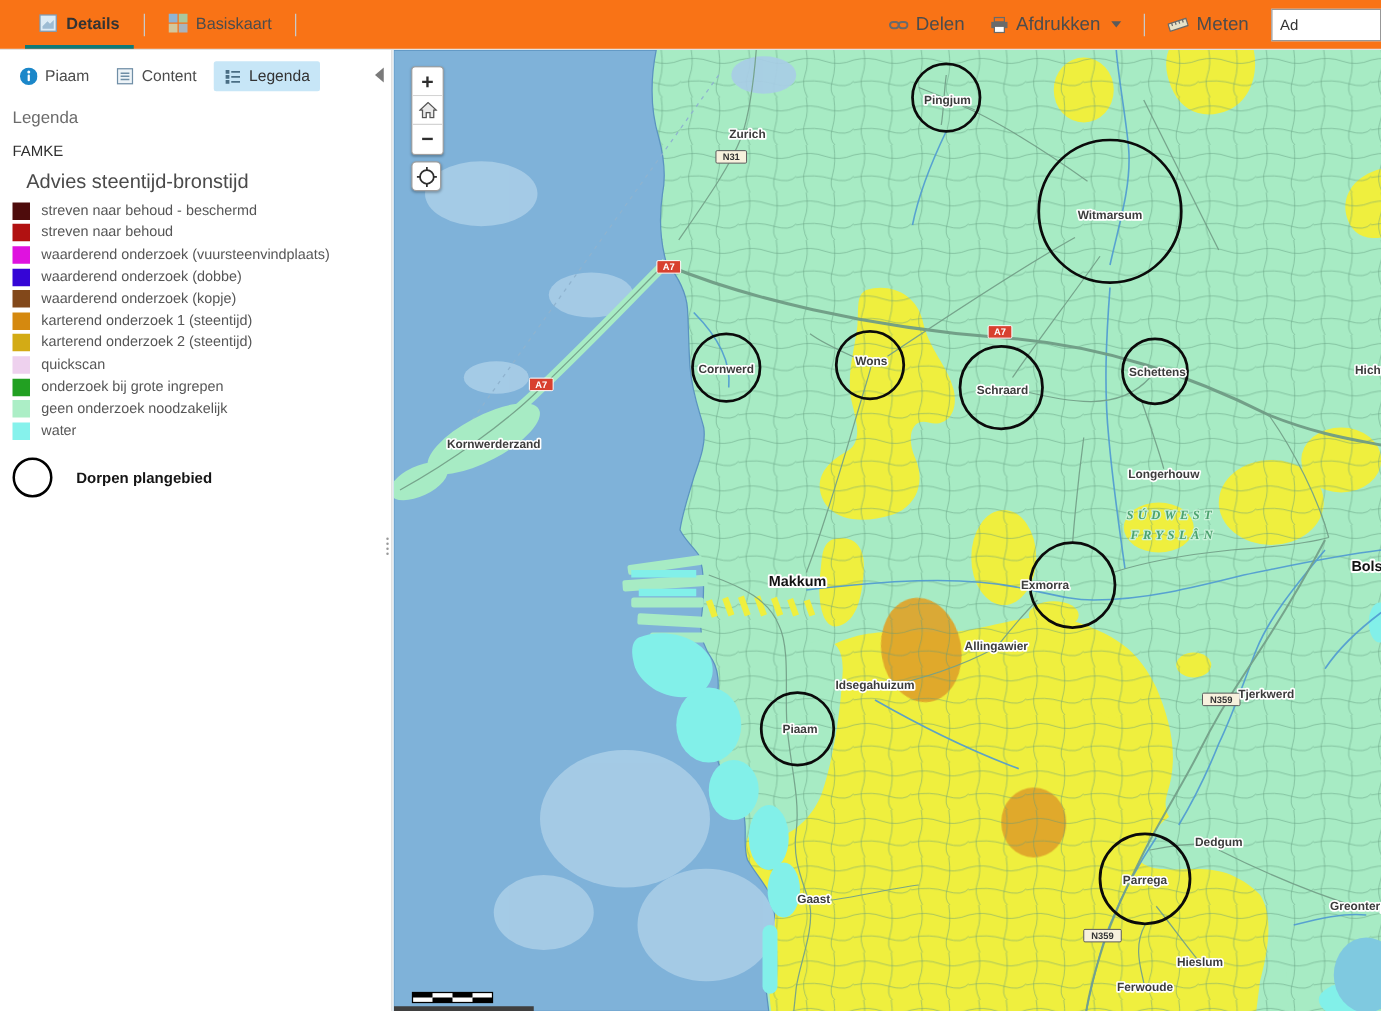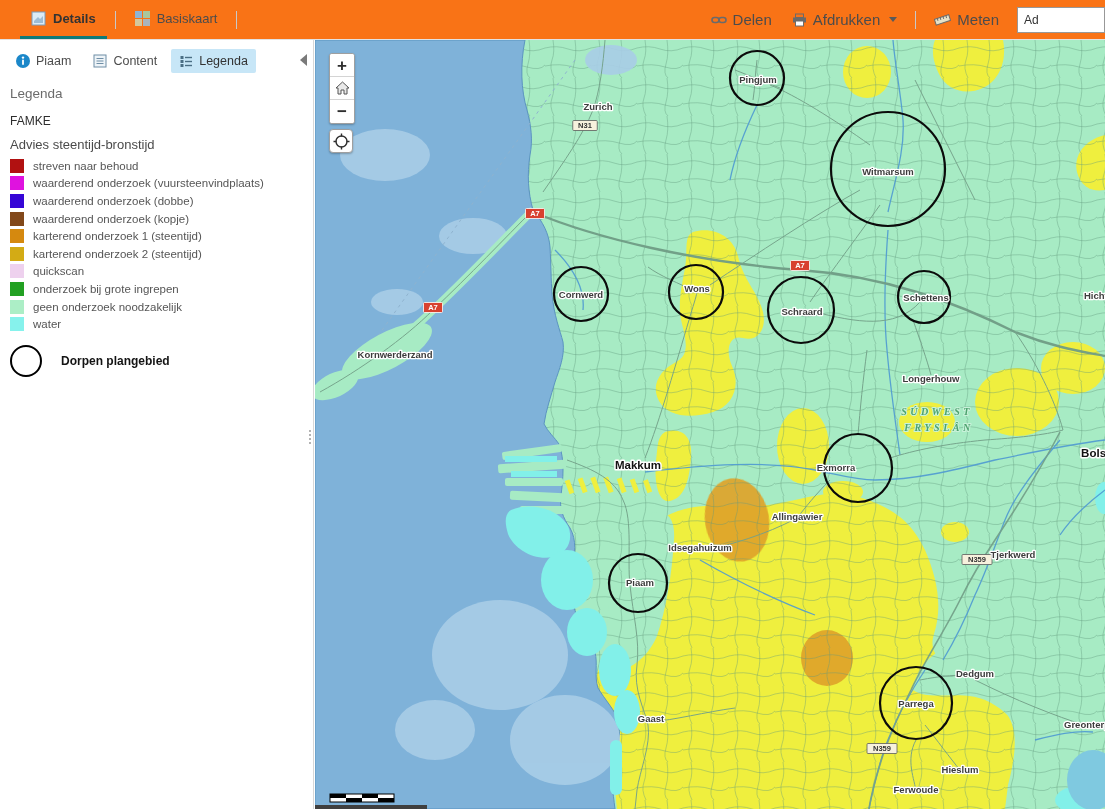--- a/index.html
+++ b/index.html
@@ -27,21 +27,21 @@
   
   .panel{position:absolute;top:40px;left:0;width:314px;height:769px;background:#fff;
          border-right:1px solid #d8d8d8;box-sizing:border-box;z-index:5}
   .panel-tabs{display:flex;align-items:center;gap:6px;padding:9px 6px 7px 8px;position:relative}
   .ptab{display:flex;align-items:center;gap:6px;font-size:12.5px;color:#4c4c4c;padding:5px 8px;cursor:pointer;border-radius:2px}
   .ptab.active{background:#c7e6f7;color:#333}
   .collapse-arrow{position:absolute;right:6px;top:14px;width:0;height:0;cursor:pointer;
                   border-top:6px solid transparent;border-bottom:6px solid transparent;border-right:7px solid #7a7a7a}
   .panel-heading{font-size:13.5px;color:#6b6b6b;padding:6px 10px 2px}
   .layer-title{font-size:12px;font-weight:normal;color:#2d2d2d;padding:11px 10px 0}
-  .group-title{font-size:13px;color:#4a4a4a;padding:9px 10px 5px}
+  .group-title{font-size:16px;color:#4a4a4a;padding:9px 21px 5px}
   .legend-row{display:flex;align-items:center;gap:9px;padding:1.8px 10px}
   .swatch{width:14px;height:14px;flex:none}
   .legend-label{font-size:11.5px;color:#565656}
   .symbol-row{display:flex;align-items:center;gap:19px;padding:10px 10px;margin-top:2px}
   .plan-circle-swatch{width:32px;height:32px;border:2.5px solid #000;border-radius:50%;box-sizing:border-box;flex:none;background:#fff}
   .symbol-label{font-size:12px;font-weight:bold;color:#141414}
   .resize-dots{position:absolute;right:1px;top:388px;width:4px;height:18px;cursor:col-resize}
   .resize-dots i{display:block;width:2px;height:2px;border-radius:50%;background:#9a9a9a;margin:2px auto}
 
   
@@ -168,20 +168,24 @@
       <span>Legenda</span>
     </div>
     <span class="collapse-arrow"></span>
   </div>
 
   <div class="panel-heading">Legenda</div>
   <div class="layer-title">FAMKE</div>
   <div class="group-title">Advies steentijd-bronstijd</div>
 
   <div>
+      <div class="legend-row">
+        <span class="swatch" style="background: rgb(78, 12, 12);"></span>
+        <span class="legend-label">streven naar behoud - beschermd</span>
+      </div>
       <div class="legend-row">
         <span class="swatch" style="background: rgb(177, 17, 17);"></span>
         <span class="legend-label">streven naar behoud</span>
       </div>
       <div class="legend-row">
         <span class="swatch" style="background: rgb(223, 18, 223);"></span>
         <span class="legend-label">waarderend onderzoek (vuursteenvindplaats)</span>
       </div>
       <div class="legend-row">
         <span class="swatch" style="background: rgb(53, 5, 214);"></span>

